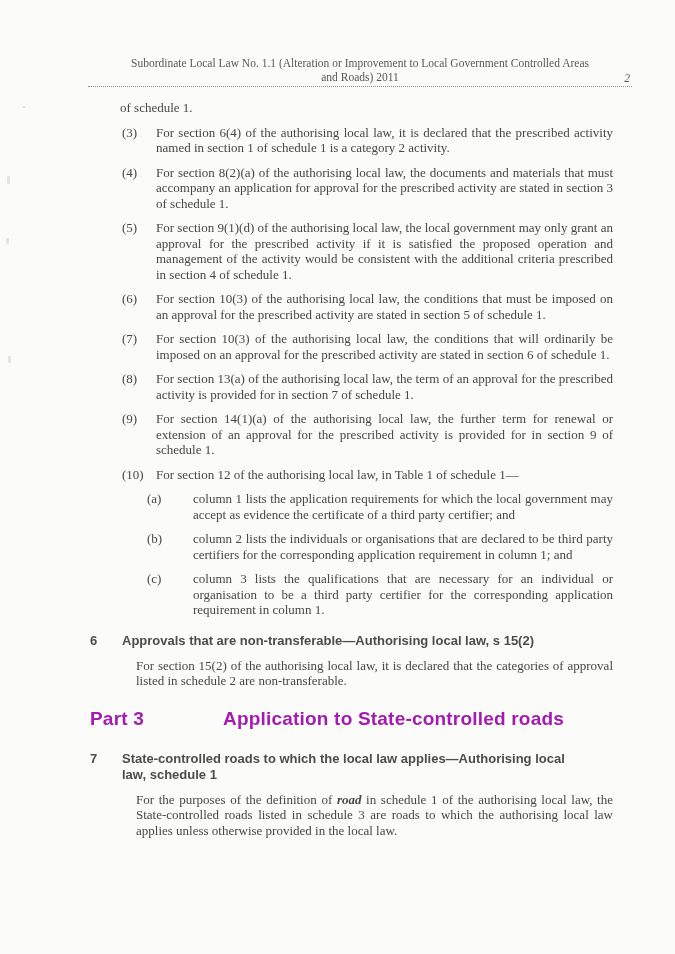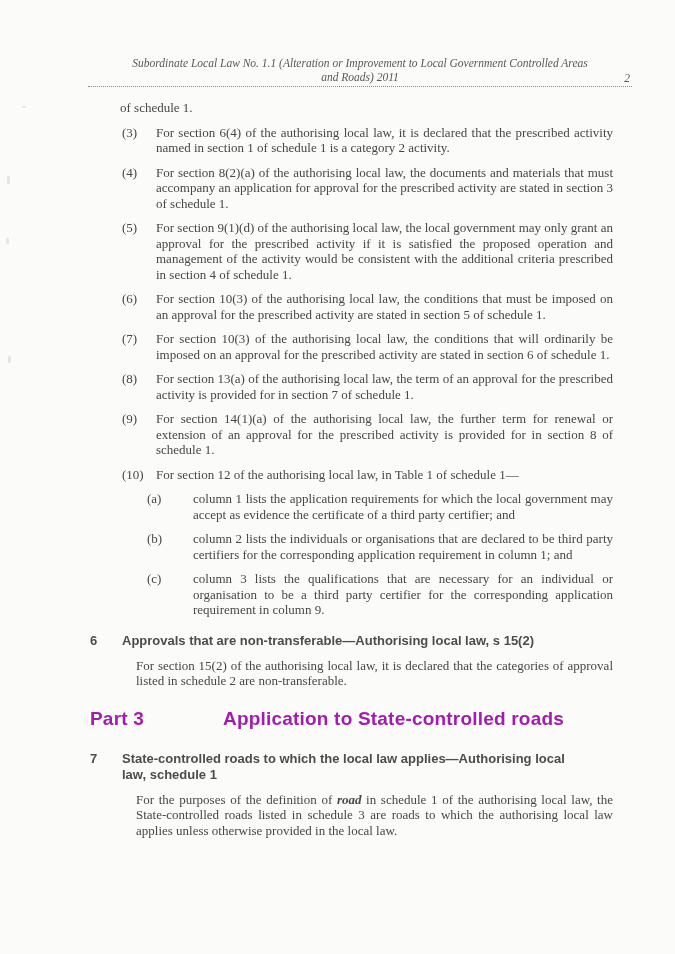--- a/index.html
+++ b/index.html
@@ -13,21 +13,21 @@
   }
   .page { position:relative; width:675px; height:954px; }
 
   
   .hdr {
     margin:56px 43px 0 88px;
     border-bottom:1px dotted #8c8c8c;
     padding-bottom:2px;
     position:relative;
   }
-  .hdr-line { text-align:center; font-style:italic; font-size:11.5px; line-height:14px; color:#585858; }
+  .hdr-line { text-align:center; font-size:11.5px; line-height:14px; color:#585858; }
   .hdr-page { position:absolute; right:2px; bottom:2px; font-style:italic; font-size:11.5px; color:#585858; }
 
   
   .content { margin:13px 62px 0 90px; font-size:13px; line-height:15.5px; }
   p { margin:0; }
   .cont { margin-left:30px; }
 
   .item { display:flex; margin-top:9px; padding-left:32px; }
   .item .num { flex:0 0 34px; }
   .item .txt { flex:1; text-align:justify; }
@@ -101,38 +101,38 @@
     <div class="item">
       <span class="num">(7)</span>
       <span class="txt">For section 10(3) of the authorising local law, the conditions that will ordinarily be imposed on an approval for the prescribed activity are stated in section 6 of schedule 1.</span>
     </div>
     <div class="item">
       <span class="num">(8)</span>
       <span class="txt">For section 13(a) of the authorising local law, the term of an approval for the prescribed activity is provided for in section 7 of schedule 1.</span>
     </div>
     <div class="item">
       <span class="num">(9)</span>
-      <span class="txt">For section 14(1)(a) of the authorising local law, the further term for renewal or extension of an approval for the prescribed activity is provided for in section 8 of schedule 1.</span>
+      <span class="txt">For section 14(1)(a) of the authorising local law, the further term for renewal or extension of an approval for the prescribed activity is provided for in section 9 of schedule 1.</span>
     </div>
     <div class="item">
       <span class="num">(10)</span>
       <span class="txt">For section 12 of the authorising local law, in Table 1 of schedule 1—</span>
     </div>
 
     <div class="sub-item">
       <span class="num">(a)</span>
       <span class="txt">column 1 lists the application requirements for which the local government may accept as evidence the certificate of a third party certifier; and</span>
     </div>
     <div class="sub-item">
       <span class="num">(b)</span>
       <span class="txt">column 2 lists the individuals or organisations that are declared to be third party certifiers for the corresponding application requirement in column 1; and</span>
     </div>
     <div class="sub-item">
       <span class="num">(c)</span>
-      <span class="txt">column 3 lists the qualifications that are necessary for an individual or organisation to be a third party certifier for the corresponding application requirement in column 9.</span>
+      <span class="txt">column 3 lists the qualifications that are necessary for an individual or organisation to be a third party certifier for the corresponding application requirement in column 1.</span>
     </div>
 
     <div class="sec-heading">
       <span class="sec-num">6</span>
       <span class="sec-title">Approvals that are non-transferable—Authorising local law, s 15(2)</span>
     </div>
     <p class="para">For section 15(2) of the authorising local law, it is declared that the categories of approval listed in schedule 2 are non-transferable.</p>
 
     <div class="part-heading">
       <span class="part-label">Part 3</span>

